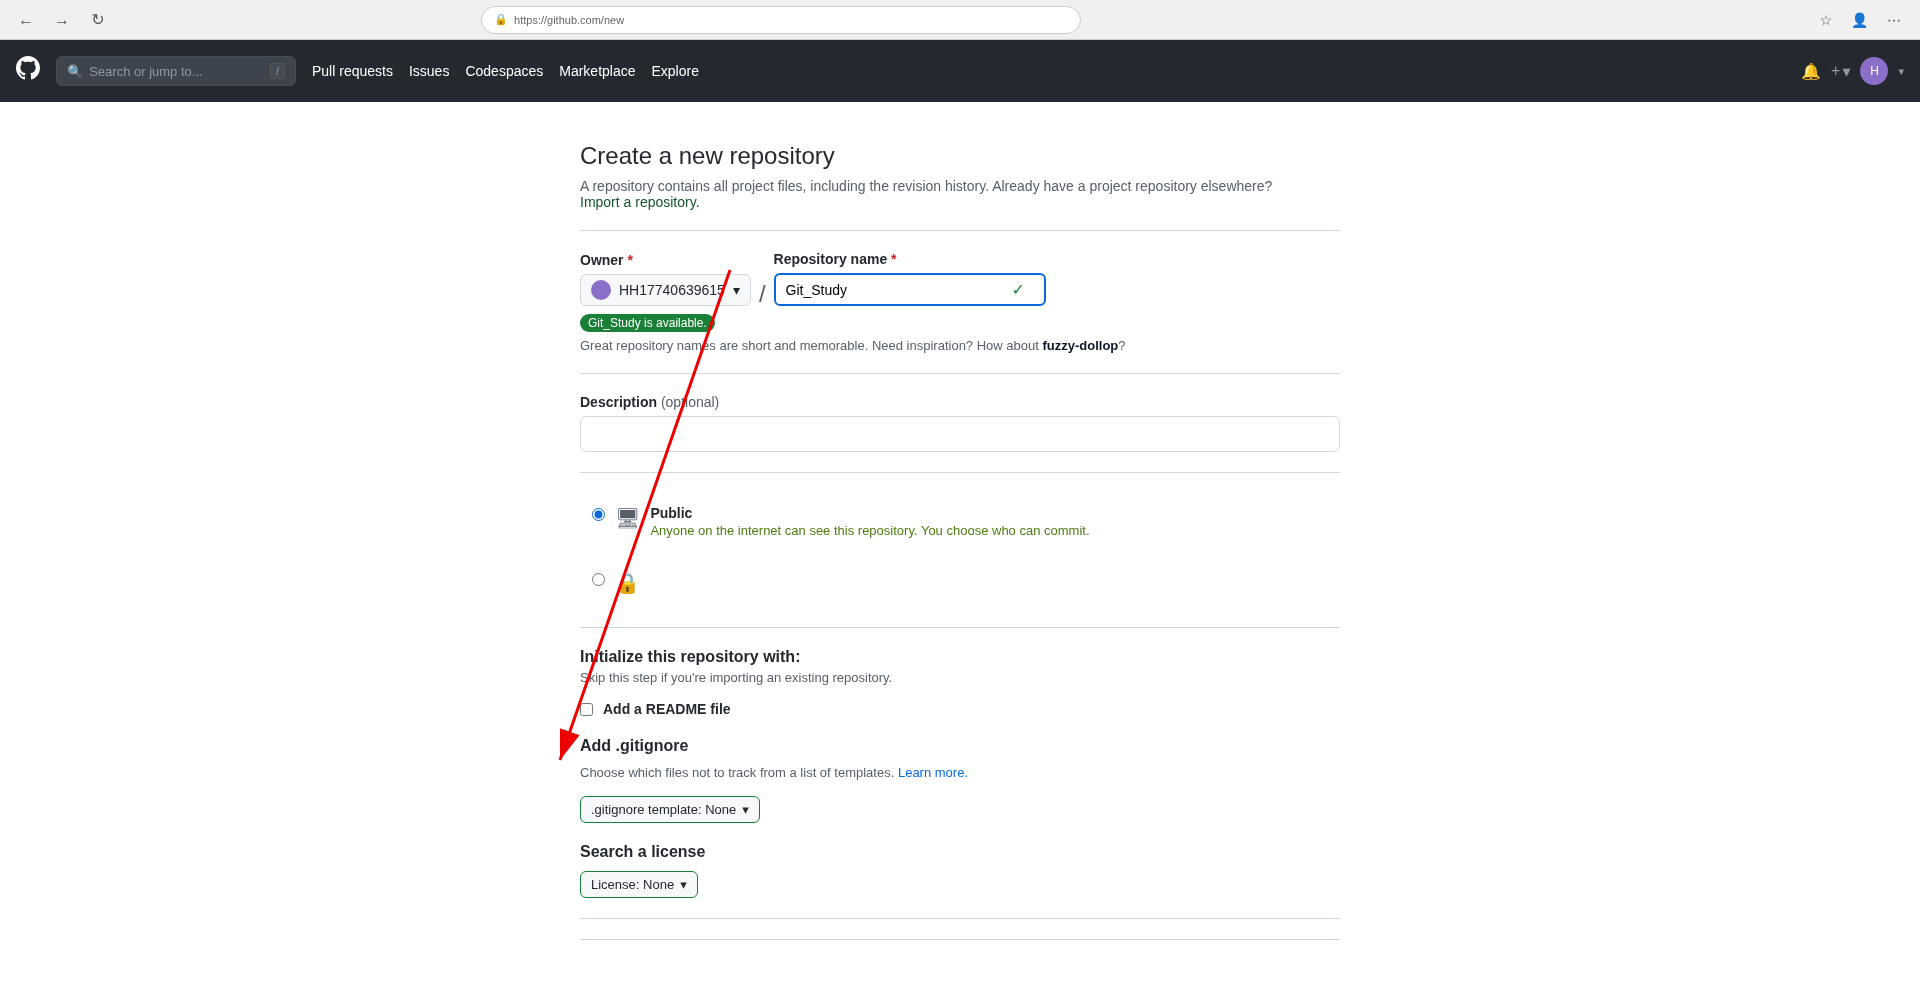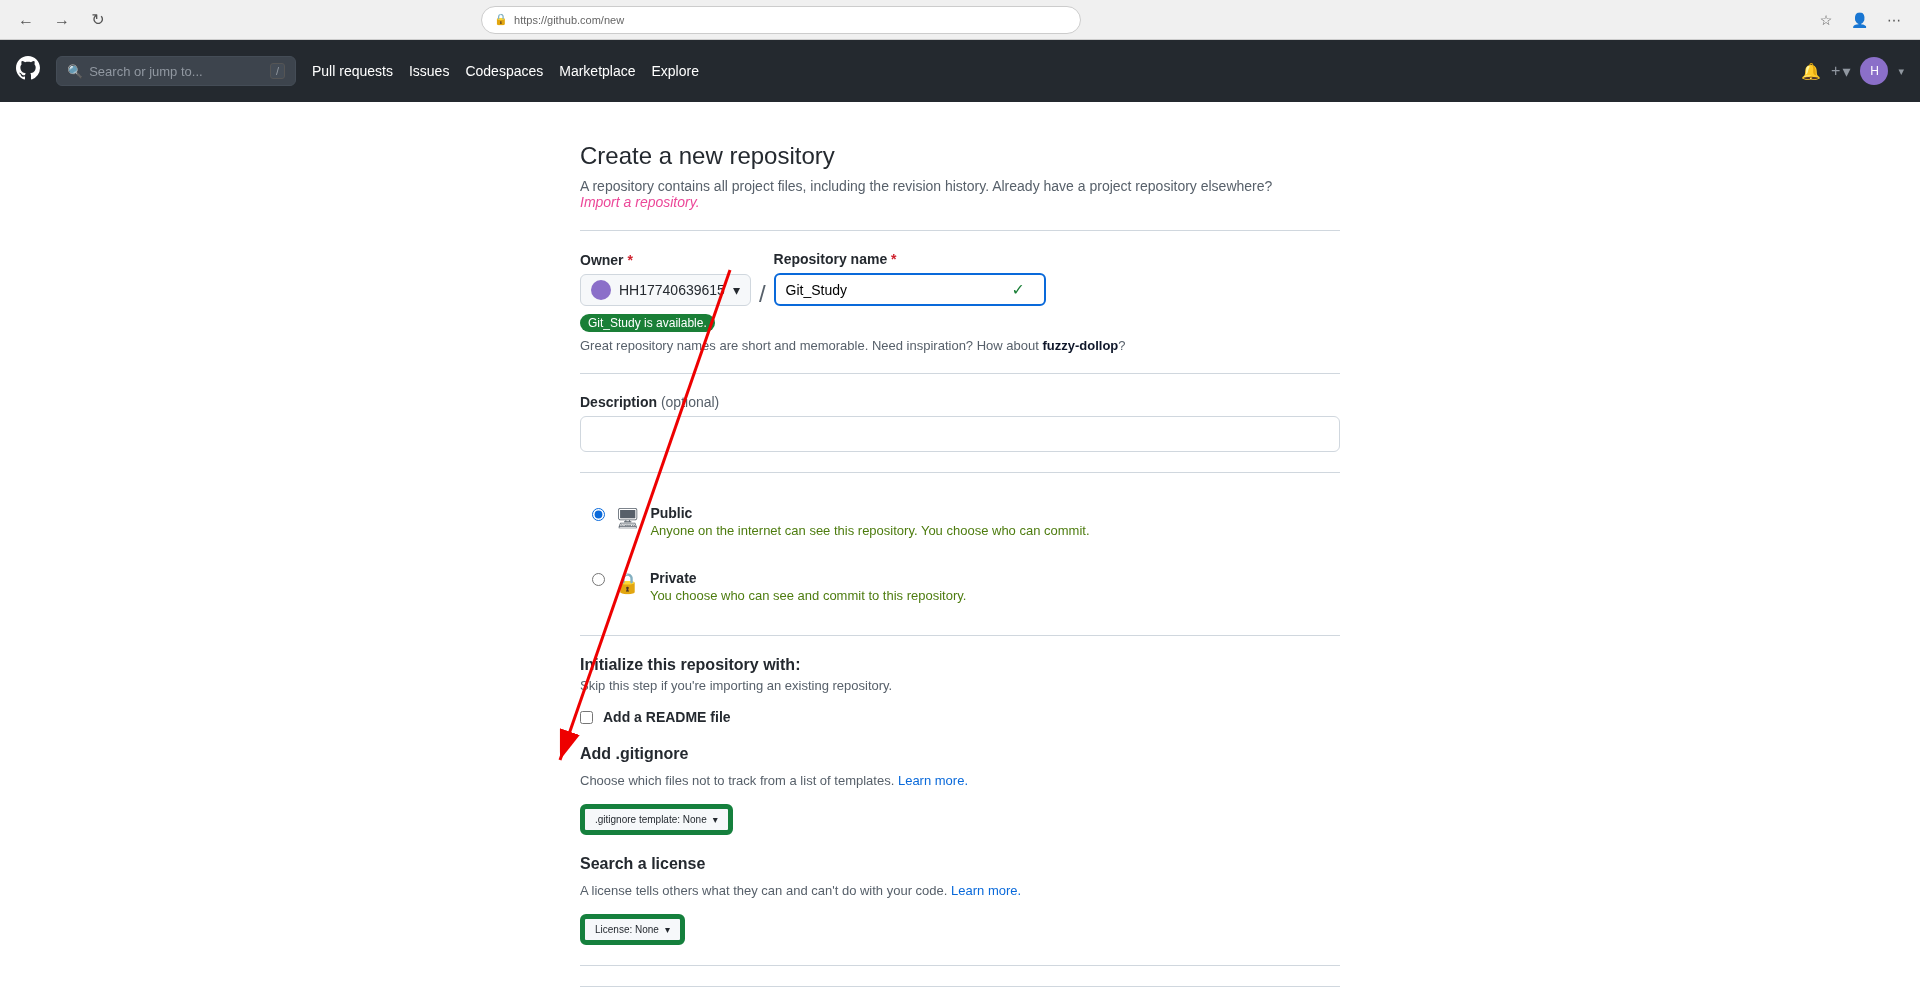--- a/index.html
+++ b/index.html
@@ -79,23 +79,22 @@
       margin-bottom: 8px;
     }
 
     .page-subtitle {
       font-size: 14px;
       color: #57606a;
       margin-bottom: 6px;
     }
 
     .page-subtitle a {
-      color: #ec4899;
+      color: #14532d;
       text-decoration: none;
-      font-style: italic;
     }
 
     .divider {
       border: none;
       border-top: 1px solid #d0d7de;
       margin: 20px 0;
     }
 
     .form-row {
       display: flex;
@@ -281,24 +280,24 @@
       color: #57606a;
       margin-top: 2px;
     }
 
     .checkbox-desc a { color: #0969da; text-decoration: none; }
 
     .dropdown-select {
       display: flex;
       align-items: center;
       gap: 6px;
-      border: 5px solid #15803d;
+      border: 1px solid #15803d;
       border-radius: 6px;
       padding: 5px 10px;
-      font-size: 10px;
+      font-size: 13px;
       background: #f6f8fa;
       cursor: pointer;
       width: fit-content;
     }
 
     .section-label {
       font-size: 16px;
       font-weight: 600;
       margin-bottom: 4px;
     }
@@ -448,24 +447,20 @@
       <input type="radio" name="visibility" id="public" checked="" style="">
       <span class="radio-icon">🖥</span>
       <div class="radio-content">
         <div class="radio-title">Public</div>
         <div class="radio-desc">Anyone on the internet can see this repository. You choose who can commit.</div>
       </div>
     </div>
     <div class="radio-option">
       <input type="radio" name="visibility" id="private" style="">
       <span class="radio-icon">🔒</span>
-      <div class="radio-content">
-        <div class="radio-title">Private</div>
-        <div class="radio-desc">You choose who can see and commit to this repository.</div>
-      </div>
     </div>
   </div>
 
   <hr class="divider">
 
   <div class="init-section">
     <div class="init-title">Initialize this repository with:</div>
     <div class="init-subtitle">Skip this step if you're importing an existing repository.</div>
 
     <div class="checkbox-option">
@@ -483,24 +478,20 @@
       <a href="#">Learn more.</a>
     </div>
     <div class="dropdown-select">
       <span>.gitignore template: None</span>
       <span>▾</span>
     </div>
   </div>
 
   <div class="form-group" style="margin-bottom:16px;">
     <div class="section-label">Search a license</div>
-    <div class="section-desc">
-      <span>A license tells others what they can and can't do with your code. </span>
-      <a href="#">Learn more.</a>
-    </div>
     <div class="dropdown-select">
       <span>License: None</span>
       <span>▾</span>
     </div>
   </div>
 
   <hr class="divider">
 
   <div class="info-row">
     

